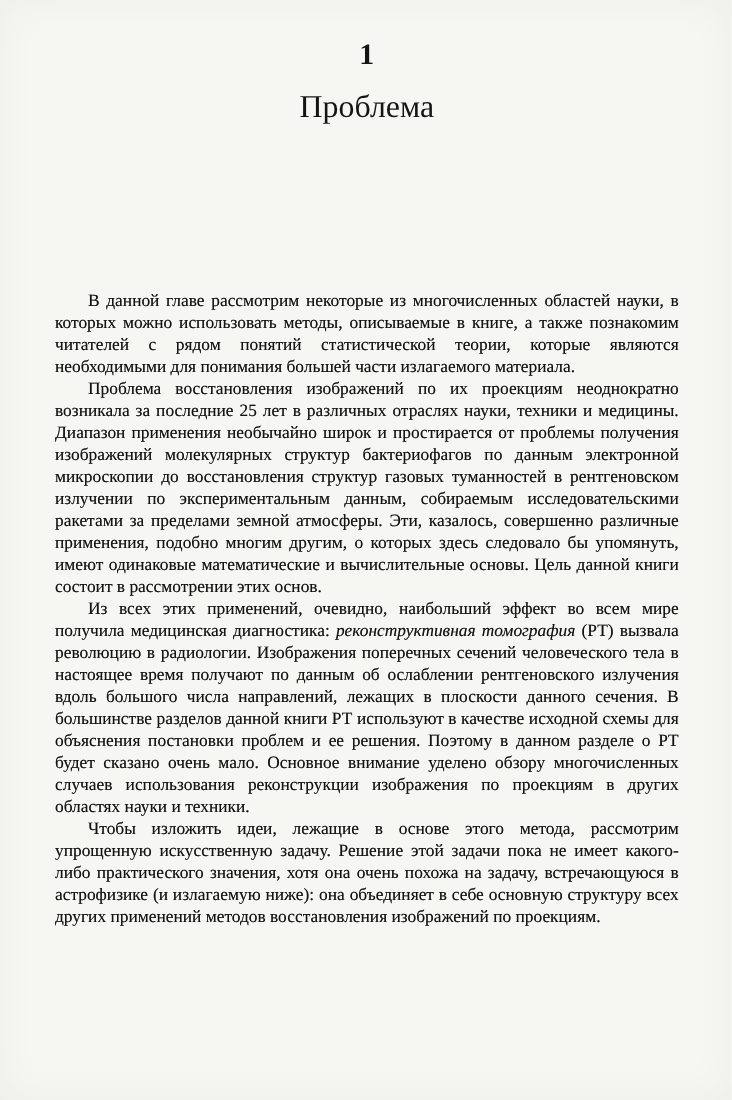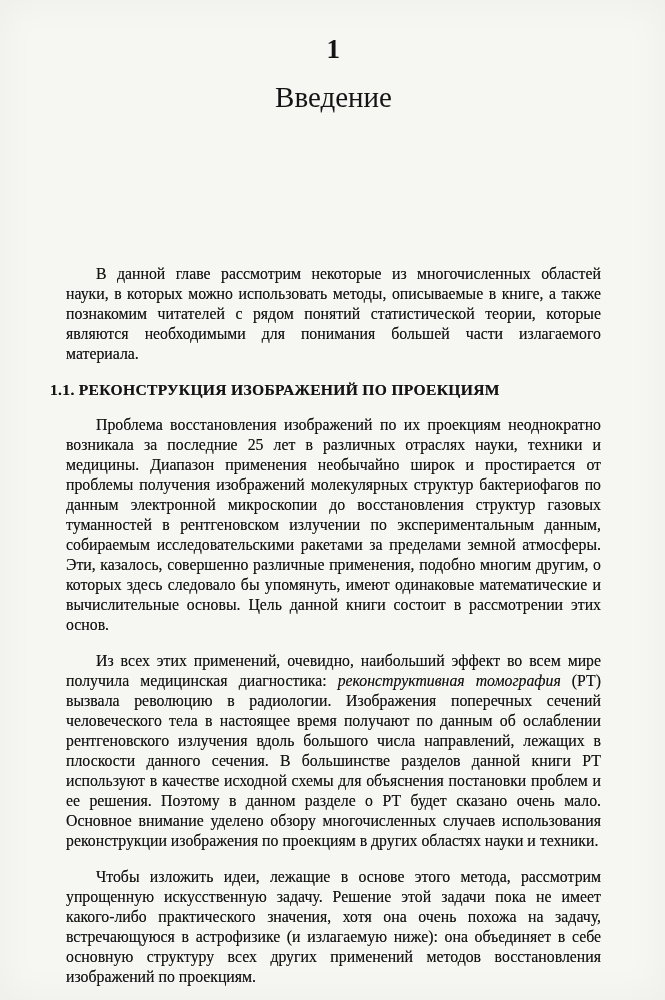--- a/index.html
+++ b/index.html
@@ -32,21 +32,21 @@
   .chapter-title {
     text-align: center;
     font-size: 29px;
     font-weight: 400;
     margin: 16px 0 0 0;
   }
   .body-block {
     margin-top: 150px;
   }
   p.body-para {
-    margin: 16px;
+    margin: 0;
     font-size: 15.8px;
     line-height: 20px;
     text-align: justify;
     text-indent: 30px;
     text-shadow: 0 0 0.5px rgba(0,0,0,0.55); 
   }
   h2.section-heading {
     font-size: 15.6px;
     font-weight: 700;
     margin: 17px 0 13px 0;
@@ -56,27 +56,26 @@
   em.term {
   }
 </style>
 </head>
 <body>
 
 <div class="page">
 
   <div class="chapter-number">1</div>
 
-  <h1 class="chapter-title">Введение</h1>
+  <h1 class="chapter-title">Проблема</h1>
 
   <div class="body-block">
 
     <p class="body-para">В данной главе рассмотрим некоторые из многочисленных областей науки, в которых можно использовать методы, описываемые в книге, а также познакомим читателей с рядом понятий статистической теории, которые являются необходимыми для понимания большей части излагаемого материала.</p>
 
-    <h2 class="section-heading">1.1. РЕКОНСТРУКЦИЯ ИЗОБРАЖЕНИЙ ПО ПРОЕКЦИЯМ</h2>
 
     <p class="body-para">Проблема восстановления изображений по их проекциям неоднократно возникала за последние 25 лет в различных отраслях науки, техники и медицины. Диапазон применения необычайно широк и простирается от проблемы получения изображений молекулярных структур бактериофагов по данным электронной микроскопии до восстановления структур газовых туманностей в рентгеновском излучении по экспериментальным данным, собираемым исследовательскими ракетами за пределами земной атмосферы. Эти, казалось, совершенно различные применения, подобно многим другим, о которых здесь следовало бы упомянуть, имеют одинаковые математические и вычислительные основы. Цель данной книги состоит в рассмотрении этих основ.</p>
 
     <p class="body-para"><span>Из всех этих применений, очевидно, наибольший эффект во всем мире получила медицинская диагностика: </span><em class="term">реконструктивная томография</em><span> (РТ) вызвала революцию в радиологии. Изображения поперечных сечений человеческого тела в настоящее время получают по данным об ослаблении рентгеновского излучения вдоль большого числа направлений, лежащих в плоскости данного сечения. В большинстве разделов данной книги РТ используют в качестве исходной схемы для объяснения постановки проблем и ее решения. Поэтому в данном разделе о РТ будет сказано очень мало. Основное внимание уделено обзору многочисленных случаев использования реконструкции изображения по проекциям в других областях науки и техники.</span></p>
 
     <p class="body-para">Чтобы изложить идеи, лежащие в основе этого метода, рассмотрим упрощенную искусственную задачу. Решение этой задачи пока не имеет какого-либо практического значения, хотя она очень похожа на задачу, встречающуюся в астрофизике (и излагаемую ниже): она объединяет в себе основную структуру всех других применений методов восстановления изображений по проекциям.</p>
 
   </div>
 
 </div>

